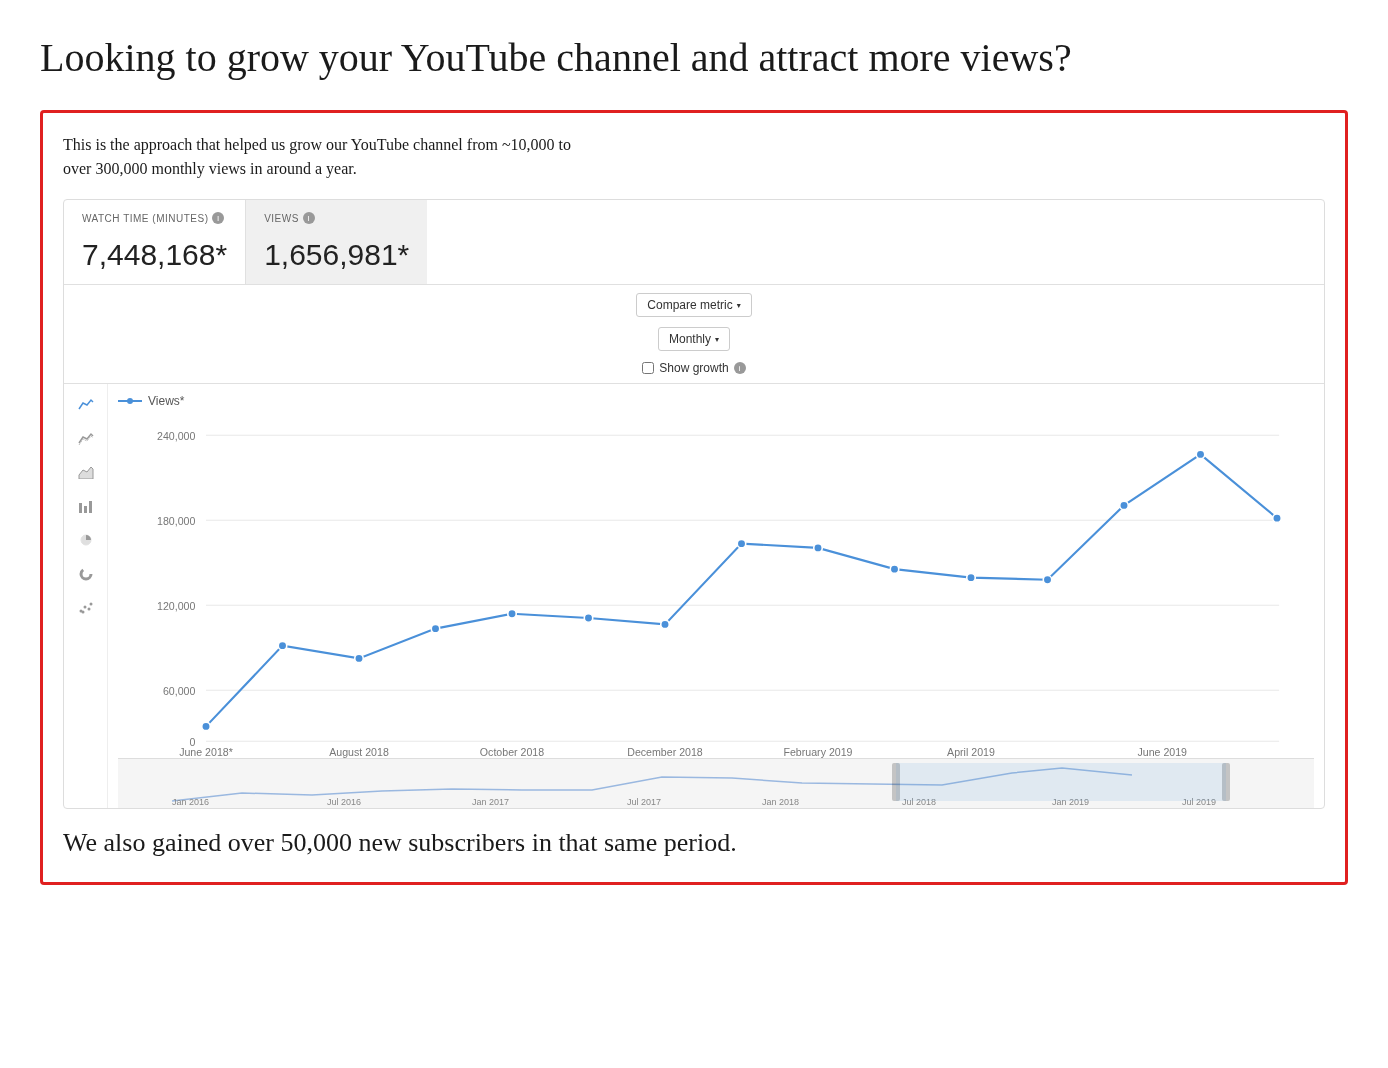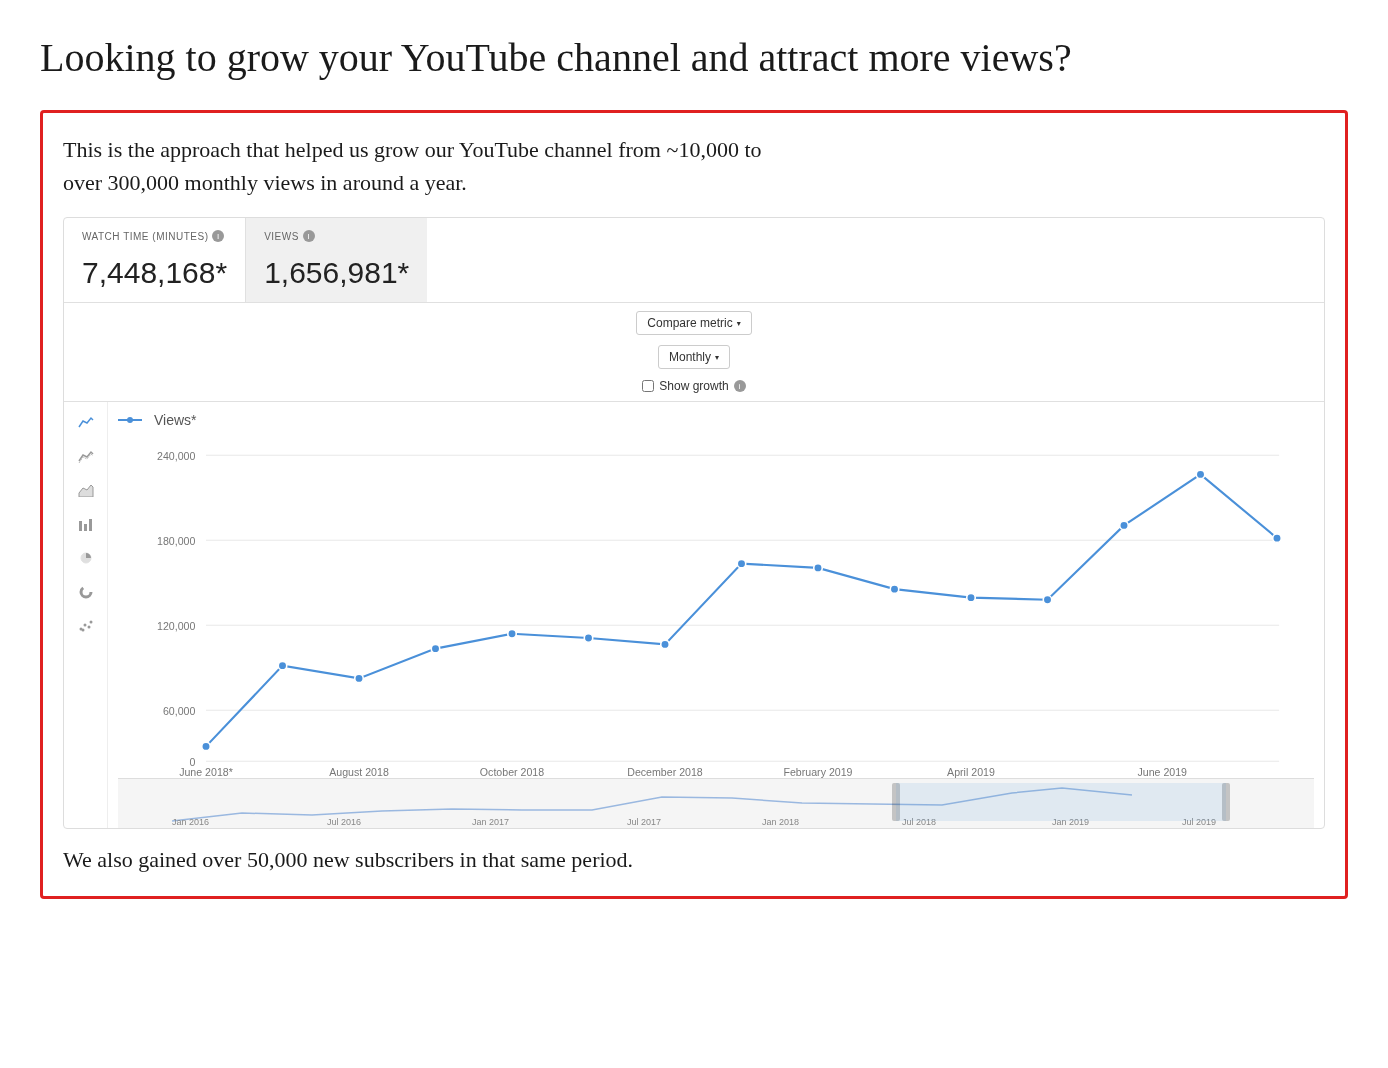--- a/index.html
+++ b/index.html
@@ -18,29 +18,29 @@
       font-weight: 400;
     }
 
     .red-box {
       border: 3px solid #e02020;
       border-radius: 4px;
       padding: 20px 20px 20px 20px;
     }
 
     .red-box-text {
-      font-size: 22px;
+      font-size: 16px;
       line-height: 1.5;
       color: #1a1a1a;
       margin-bottom: 18px;
       font-weight: 400;
     }
 
     .red-box-bottom-text {
-      font-size: 22px;
+      font-size: 26px;
       line-height: 1.5;
       color: #1a1a1a;
       margin-top: 14px;
       font-weight: 400;
     }
 
     
     .analytics-panel {
       background: #fff;
       border: 1px solid #ddd;
@@ -186,24 +186,24 @@
 
     .chart-wrapper {
       flex: 1;
       padding: 10px 10px 0 10px;
       position: relative;
     }
 
     .chart-legend {
       display: flex;
       align-items: center;
-      gap: 12px;
+      gap: 6px;
       margin-bottom: 6px;
       font-family: Arial, sans-serif;
-      font-size: 14px;
+      font-size: 12px;
       color: #555;
     }
 
     .legend-line {
       width: 24px;
       height: 2px;
       background: #4a90d9;
       position: relative;
     }
 

